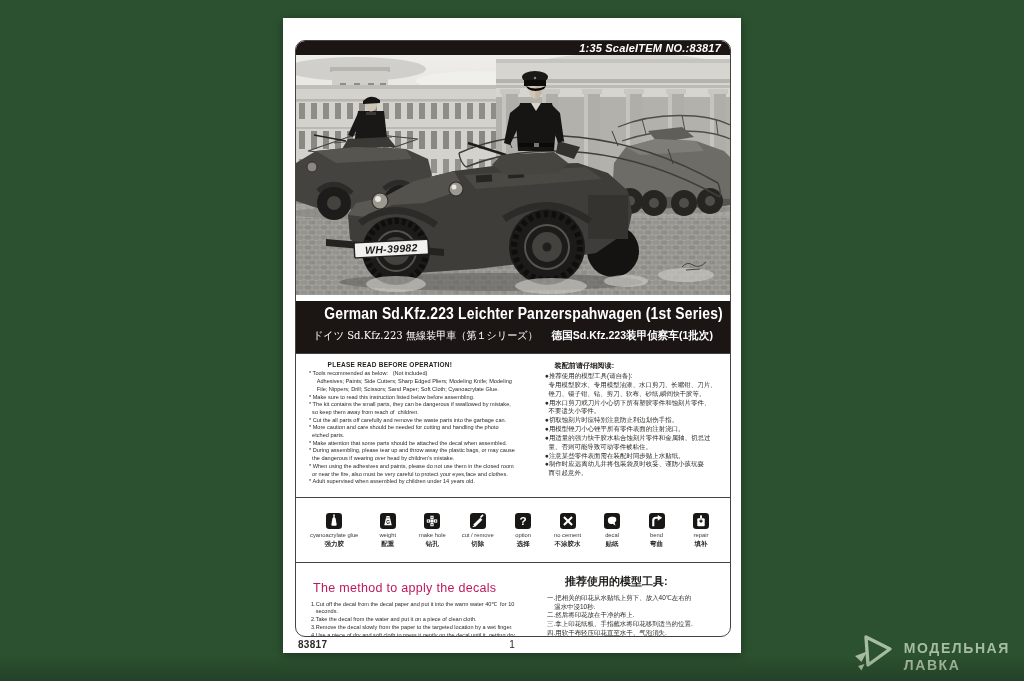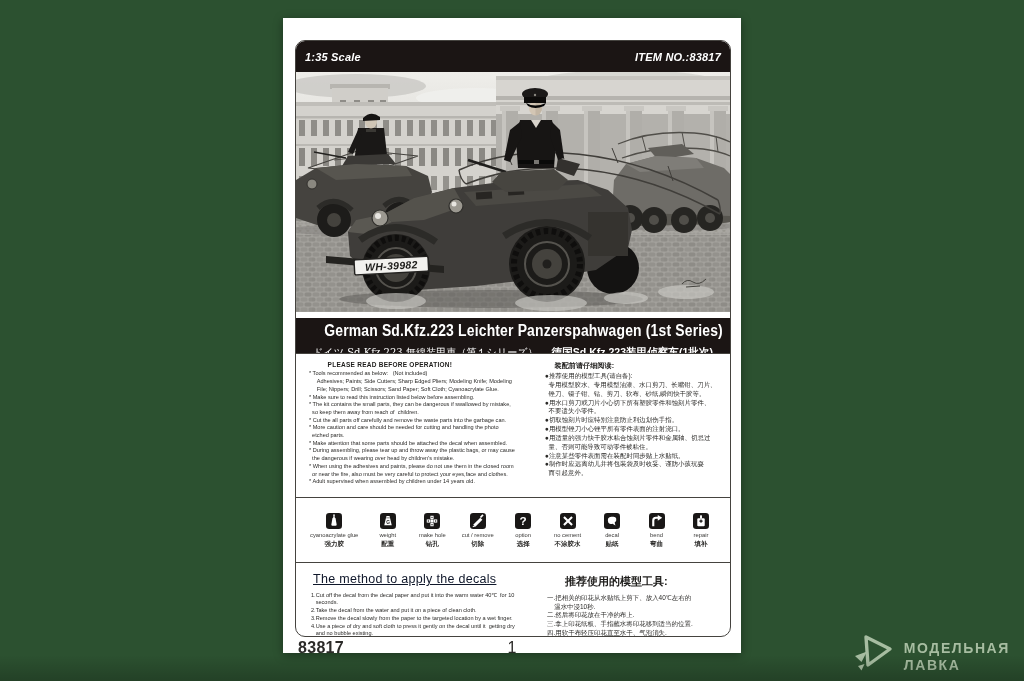--- a/index.html
+++ b/index.html
@@ -4,27 +4,27 @@
 <style>
   html,body{margin:0;padding:0;}
   body{width:1024px;height:681px;overflow:hidden;font-family:"Liberation Sans",sans-serif;}
   .stage{position:relative;width:1024px;height:681px;background:#2c5130;}
   .bottom-band{position:absolute;left:0;right:0;bottom:0;height:26px;
     background:linear-gradient(180deg,rgba(0,0,0,0) 0%,rgba(0,0,0,0.20) 100%);}
   .page{position:absolute;left:283px;top:18px;width:458px;height:635px;background:#ffffff;
     box-shadow:0 2px 9px rgba(0,0,0,0.35);}
   .box{position:absolute;left:12px;top:22px;width:434px;height:595px;border:1px solid #45433f;
     border-radius:10px;overflow:hidden;background:#fff;display:flex;flex-direction:column;}
-  .topbar{height:31px;background:#1b1514;border-radius:8px 8px 0 0;display:flex;
-    justify-content:space-between;align-items:center;padding:0 9px;color:#fff;
+  .topbar{height:14px;background:#1b1514;border-radius:8px 8px 0 0;display:flex;
+    justify-content:flex-end;align-items:center;padding:0 9px;color:#fff;
     font-weight:bold;font-style:italic;font-size:11px;letter-spacing:0.2px;flex:none;}
   .illus{height:240px;flex:none;position:relative;background:#d8d7d3;}
   .illus svg{display:block;}
   .gapline{height:6px;background:#fff;flex:none;}
-  .titlebar{height:35px;background:#1b1514;color:#fff;text-align:center;flex:none;overflow:hidden;}
+  .titlebar{height:52px;background:#1b1514;color:#fff;text-align:center;flex:none;overflow:hidden;}
   .kit-title{font-size:16px;font-weight:bold;margin-top:4px;white-space:nowrap;
     transform:scaleX(0.87);transform-origin:50% 0;letter-spacing:0.2px;}
   .kit-subtitle{margin-top:2px;white-space:nowrap;transform:scaleX(0.96);transform-origin:50% 0;}
   .sub-jp{font-family:"DejaVu Serif",serif;font-size:10.5px;}
   .sub-cn{font-weight:bold;font-size:11px;margin-left:10px;}
   .sec{border-top:1px solid #45433f;flex:none;}
   .precautions{height:136px;display:flex;padding:7px 8px 0 13px;box-sizing:content-box;}
   .col-en{width:228px;flex:none;}
   .col-cn{flex:1;padding-left:8px;min-width:0;}
   .shrink{transform-origin:0 0;}
@@ -36,23 +36,23 @@
   .cn-title{font-weight:bold;font-size:10.5px;margin:0 0 2px 14px;color:#1d1c1a;}
   ul.plain{list-style:none;margin:0;padding:0;}
   ul.plain li{white-space:pre-wrap;margin:0;padding:0;}
   .iconsrow{height:62px;display:flex;justify-content:space-between;align-items:center;
     padding:2px 14px 0 14px;}
   .icon-cell{display:flex;flex-direction:column;align-items:center;min-width:30px;}
   .ic{width:16px;height:16px;display:block;}
   .ic-en{font-size:5.8px;color:#3a3937;margin-top:3px;white-space:nowrap;}
   .ic-zh{font-size:6.5px;color:#2b2a28;margin-top:1.5px;white-space:nowrap;font-weight:bold;}
   .decals{flex:1;display:flex;padding:6px 8px 0 15px;}
-  .decal-title-en{font-size:12.5px;color:#0f172a;margin:3px 0 5px 2px;letter-spacing:0.3px;text-decoration:underline;}
+  .decal-title-en{font-size:12.5px;color:#be185d;margin:12px 0 5px 2px;letter-spacing:0.3px;}
   .decal-title-cn{font-size:11px;font-weight:bold;color:#1d1c1a;margin:5px 0 4px 18px;}
-  .footer{position:absolute;left:0;top:621px;width:458px;height:14px;font-size:16px;color:#2b2a28;}
+  .footer{position:absolute;left:0;top:621px;width:458px;height:14px;font-size:10px;color:#2b2a28;}
   .f-item{position:absolute;left:15px;top:0;font-weight:bold;letter-spacing:0.3px;}
   .f-page{position:absolute;left:0;width:100%;text-align:center;top:0;}
   .watermark{position:absolute;right:14px;bottom:8px;display:flex;align-items:flex-end;color:#a7bda1;}
   .wm-text{margin-left:9px;font-weight:bold;font-size:14px;letter-spacing:1.6px;line-height:16.5px;}
 </style>
 </head>
 <body>
 
 <div class="stage">
   <div class="page">

